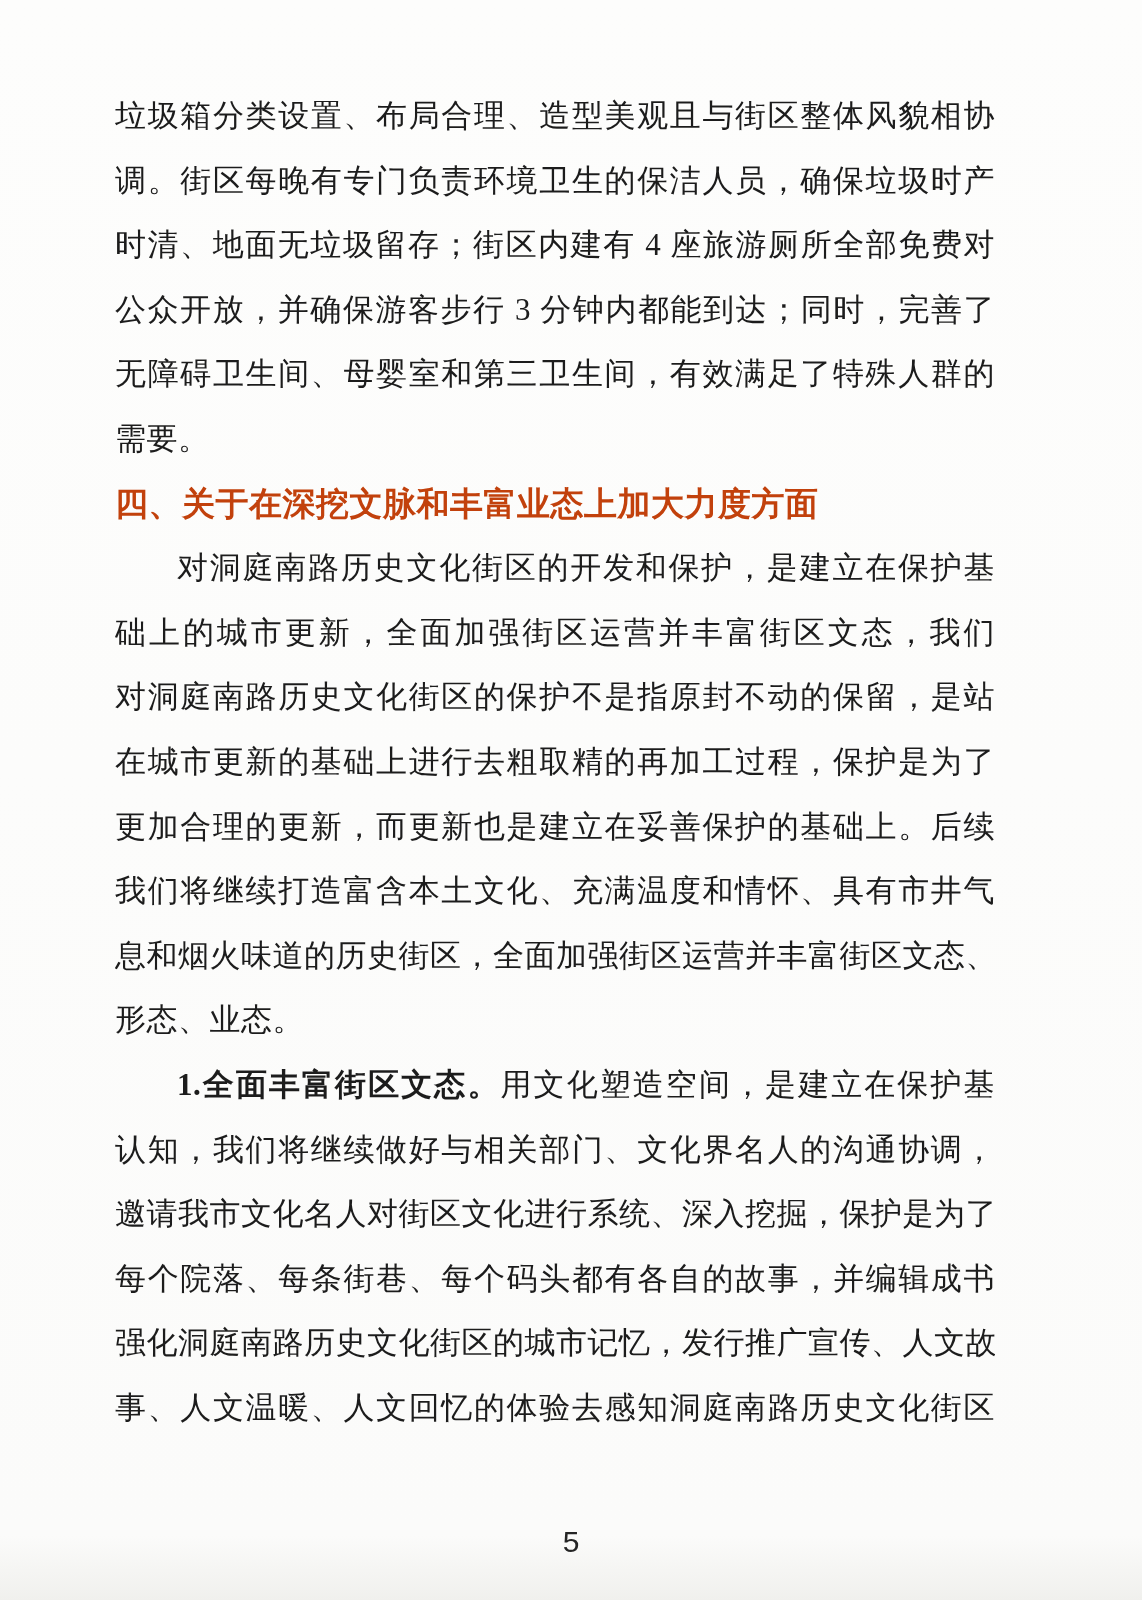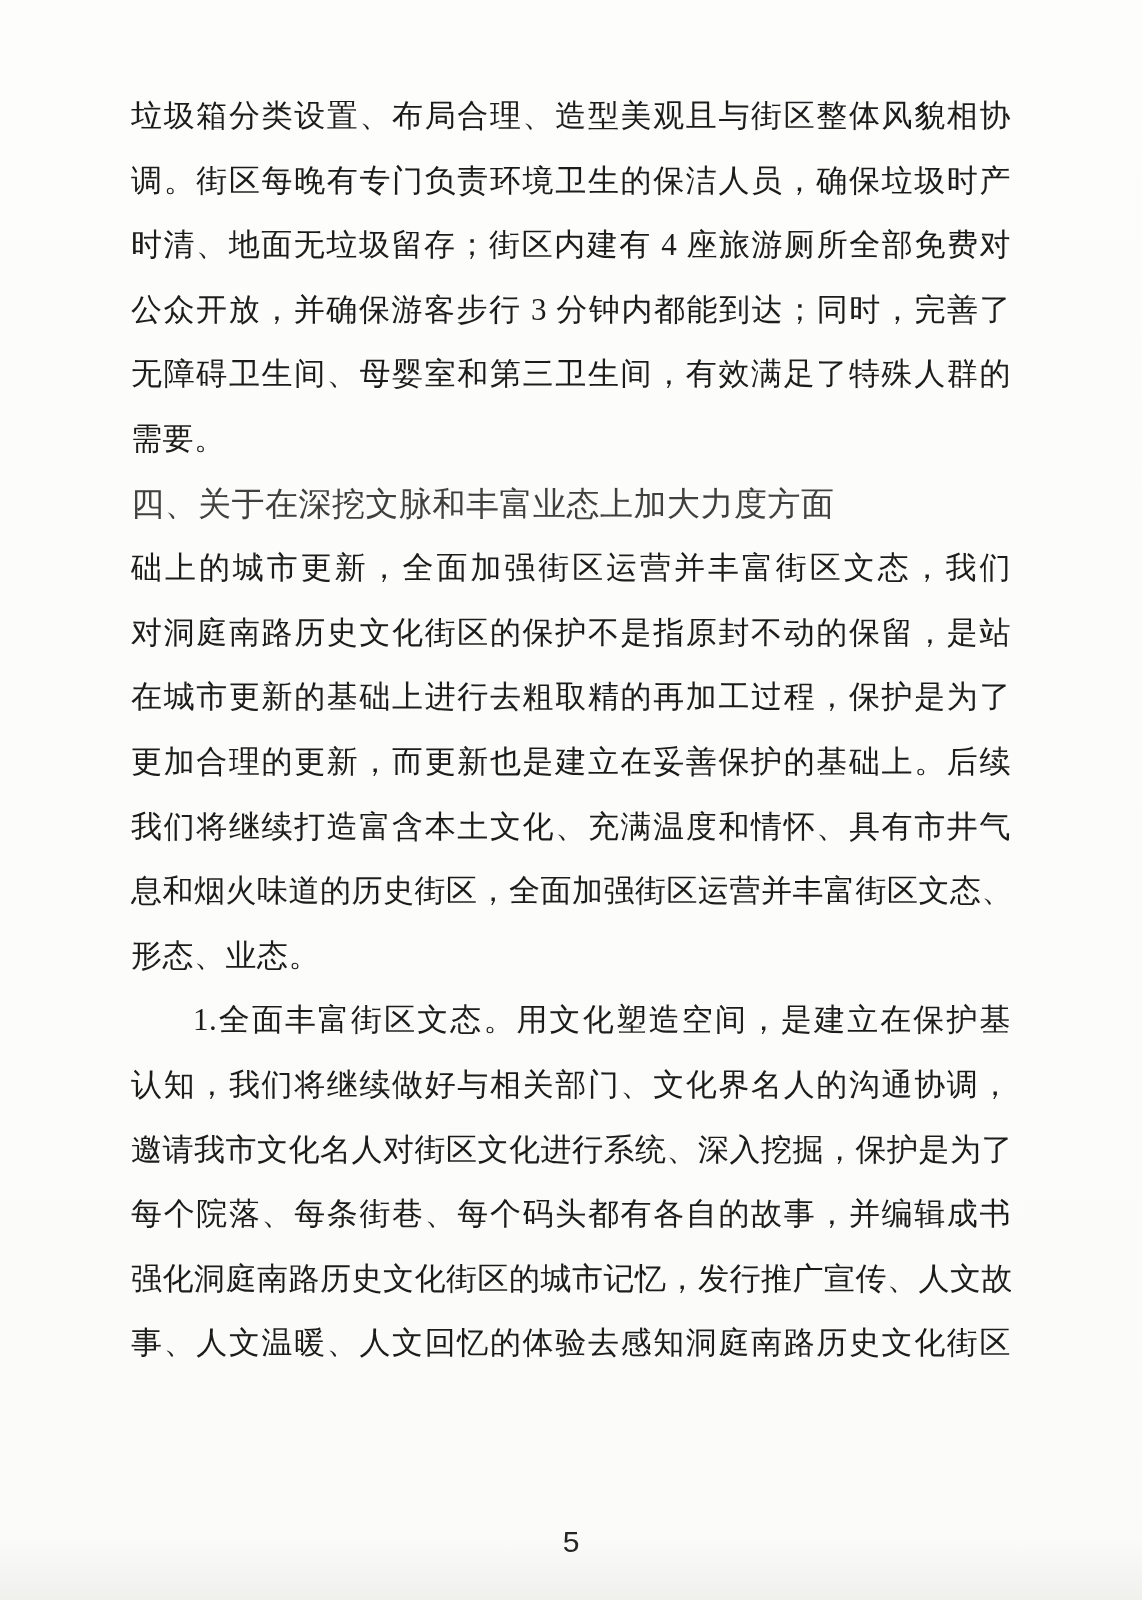--- a/index.html
+++ b/index.html
@@ -11,47 +11,47 @@
     font-family: "Liberation Serif", "DejaVu Serif", serif;
     overflow: hidden;
   }
   .sheet {
     position: absolute;
     inset: 0;
     background: linear-gradient(180deg, #fdfdfc 0%, #fbfbfa 96%, #f0f0ed 100%);
   }
   .doc {
     position: absolute;
-    left: 131px;
+    left: 115px;
     top: 84px;
     width: 880px;
     color: #1c1c1c;
   }
   .line {
     font-size: 31px;
     height: 64.6px;
     line-height: 64.6px;
     letter-spacing: 0.5px;
     text-align: justify;
     text-align-last: justify;
     overflow: hidden;
     white-space: nowrap;
   }
   .line.short { text-align-last: left; white-space: normal; }
   .line.indent { text-indent: 2em; }
   .line.heading {
     font-family: "Liberation Sans", "DejaVu Sans", sans-serif;
-    font-weight: 400;
+    font-weight: 700;
     font-size: 33px;
     letter-spacing: 0.5px;
     text-align-last: left;
     white-space: normal;
-    color: #404040;
+    color: #c2410c;
   }
-  .lead-bold { font-weight: 400; }
+  .lead-bold { font-weight: 700; }
   .pagenum {
     position: absolute;
     left: 0;
     right: 0;
     top: 1522px;
     text-align: center;
     font-family: "Liberation Sans", "DejaVu Sans", sans-serif;
     font-size: 30px;
     line-height: 40px;
     color: #252525;
@@ -63,20 +63,21 @@
 <div class="sheet"></div>
 
 <div class="doc">
   <div class="line">垃圾箱分类设置、布局合理、造型美观且与街区整体风貌相协</div>
   <div class="line">调。街区每晚有专门负责环境卫生的保洁人员，确保垃圾时产</div>
   <div class="line">时清、地面无垃圾留存；街区内建有 4 座旅游厕所全部免费对</div>
   <div class="line">公众开放，并确保游客步行 3 分钟内都能到达；同时，完善了</div>
   <div class="line">无障碍卫生间、母婴室和第三卫生间，有效满足了特殊人群的</div>
   <div class="line short">需要。</div>
   <div class="line heading">四、关于在深挖文脉和丰富业态上加大力度方面</div>
+  <div class="line indent">对洞庭南路历史文化街区的开发和保护，是建立在保护基</div>
   <div class="line">础上的城市更新，全面加强街区运营并丰富街区文态，我们</div>
   <div class="line">对洞庭南路历史文化街区的保护不是指原封不动的保留，是站</div>
   <div class="line">在城市更新的基础上进行去粗取精的再加工过程，保护是为了</div>
   <div class="line">更加合理的更新，而更新也是建立在妥善保护的基础上。后续</div>
   <div class="line">我们将继续打造富含本土文化、充满温度和情怀、具有市井气</div>
   <div class="line">息和烟火味道的历史街区，全面加强街区运营并丰富街区文态、</div>
   <div class="line short">形态、业态。</div>
   <div class="line indent"><span class="lead-bold">1.全面丰富街区文态。</span><span>用文化塑造空间，是建立在保护基</span></div>
   <div class="line">认知，我们将继续做好与相关部门、文化界名人的沟通协调，</div>
   <div class="line">邀请我市文化名人对街区文化进行系统、深入挖掘，保护是为了</div>

